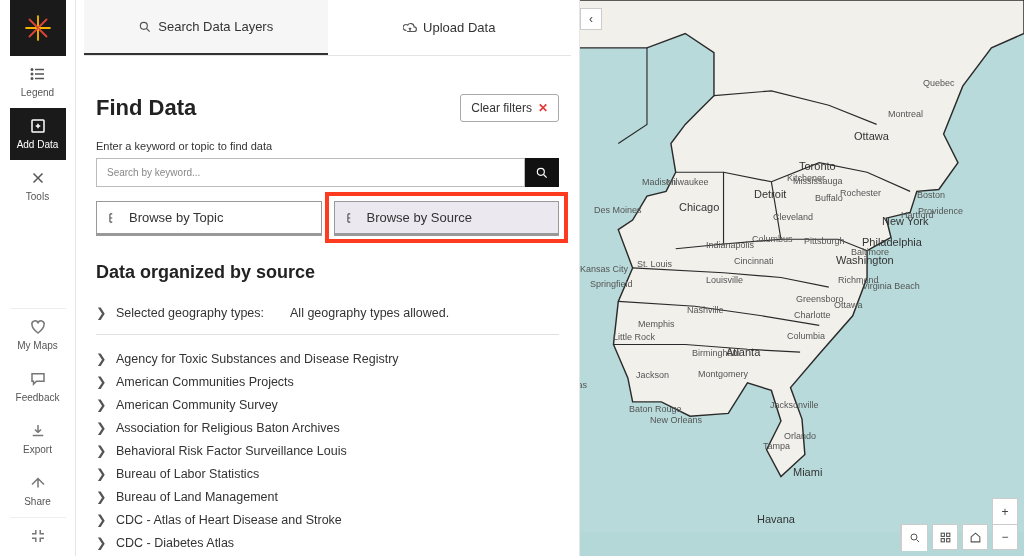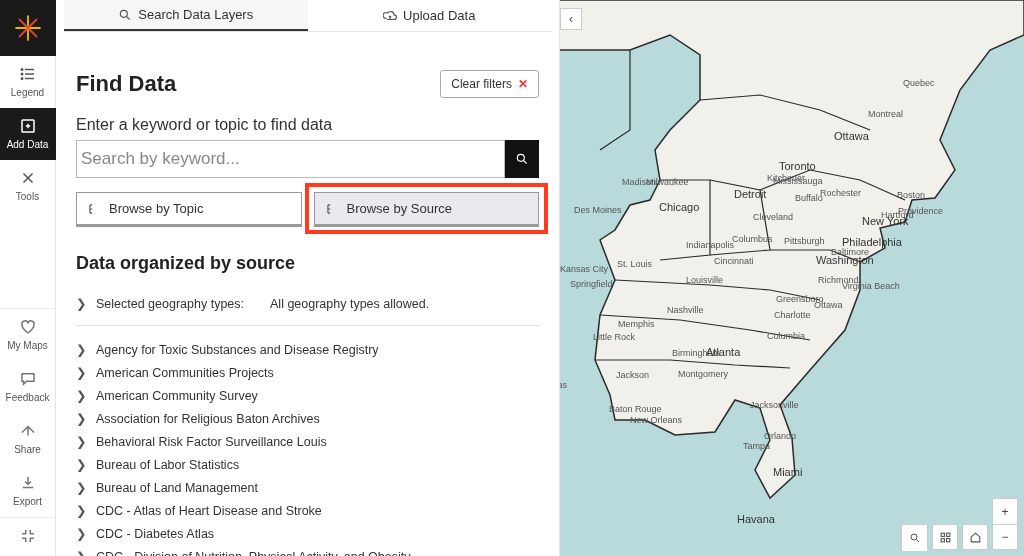--- a/index.html
+++ b/index.html
@@ -1,47 +1,47 @@
 <!DOCTYPE html>
 <html><head>
 <meta charset="utf-8">
 <style>
 * { box-sizing: border-box; margin: 0; padding: 0; font-family: -apple-system, BlinkMacSystemFont, "Segoe UI", Arial, sans-serif; }
 html, body { width: 1024px; height: 556px; overflow: hidden; background: #fff; }
 
 .app { display: flex; width: 1024px; height: 556px; }
 
 
-.rail { width: 56px; background: #fff; border-right: 1px solid #e5e5e5; display: flex; flex-direction: column; align-items: center; }
+.rail { width: 76px; background: #fff; border-right: 1px solid #e5e5e5; display: flex; flex-direction: column; align-items: center; }
 .rail-logo { width: 56px; height: 56px; background: #1a1a1a; display:flex; align-items:center; justify-content:center; }
 .rail-logo svg { width: 34px; height: 34px; }
 .rail-item { width: 56px; padding: 8px 0 10px; display:flex; flex-direction:column; align-items:center; gap:4px; cursor:pointer; color:#555; }
 .rail-item.active { background:#1a1a1a; color:#fff; }
 .rail-item .ico { width:20px; height:20px; display:flex; align-items:center; justify-content:center; }
 .rail-item .lbl { font-size:10px; line-height:1; }
 .rail-spacer { flex:1; }
 .rail-group-divider { height: 1px; background:#eee; width:100%; }
 .rail-bottom { width:56px; display:flex; flex-direction:column; }
 
 
 .panel { width: 504px; border-right:1px solid #e5e5e5; padding: 0; overflow:hidden; display:flex; flex-direction:column; }
-.tabs { display:flex; height:32px; border-bottom:1px solid #e5e5e5; align-items:stretch; margin: 0 8px; }
+.tabs { display:flex; height:56px; border-bottom:1px solid #e5e5e5; align-items:stretch; margin: 0 8px; }
 .tab { flex:1; display:flex; align-items:center; justify-content:center; gap:6px; font-size:13px; color:#333; cursor:pointer; }
 .tab.active { background:#f6f6f6; border-bottom:2px solid #333; }
 .tab .ico { width:14px; height:14px; display:flex; align-items:center; justify-content:center; }
 
 .panel-body { padding: 18px 20px 0; overflow-y:auto; flex:1; }
 .title-row { display:flex; align-items:center; justify-content:space-between; margin: 20px 0 18px; }
 .title { font-size:22px; font-weight:700; color:#222; }
 .clear-btn { border:1px solid #aaa; border-radius:3px; padding:6px 10px; font-size:12px; display:flex; align-items:center; gap:6px; cursor:pointer; color:#333; background:#fff; }
 .clear-btn .x { color:#e53935; font-weight:600; }
 
-.field-label { font-size:16px; color:#333; margin-bottom:6px; }
+.field-label { font-size:11px; color:#333; margin-bottom:6px; }
 .search-row { display:flex; margin-bottom:14px; }
-.search-row input { flex:1; border:1px solid #bbb; padding:8px 4px; font-size:17px; color:#333; }
+.search-row input { flex:1; border:1px solid #bbb; padding:8px 10px; font-size:10px; color:#333; }
 .search-row input::placeholder { color:#888; }
 .search-row button { width:34px; border:none; background:#111; color:#fff; display:flex; align-items:center; justify-content:center; cursor:pointer; }
 
 .browse-row { display:flex; gap:12px; margin-bottom:28px; }
 .browse-btn { flex:1; border:1px solid #999; background:#fff; padding:8px 10px; font-size:13px; color:#333; display:flex; align-items:center; gap:8px; cursor:pointer; box-shadow: 0 2px 0 #999; }
 .browse-btn.highlighted-wrap { position:relative; }
 .highlight-box { position:absolute; inset:-10px; border:4px solid #ff3b1f; pointer-events:none; }
 .browse-btn.sel { background:#ece8f0; }
 .tree-ico { width:14px; height:14px; display:inline-flex; align-items:center; justify-content:center; }
 
@@ -143,32 +143,32 @@
         <span class="ico">
           <svg width="18" height="18" viewBox="0 0 24 24" fill="none" stroke="#777" stroke-width="2">
               <path d="M4 5h16v10H10l-4 4v-4H4z"></path>
             </svg>
         </span>
         <span class="lbl">Feedback</span>
       </div>
       <div class="rail-item">
         <span class="ico">
           <svg width="18" height="18" viewBox="0 0 24 24" fill="none" stroke="#777" stroke-width="2">
+              <path d="M12 4v10m0 0l-4-4m4 4l4-4M5 18h14"></path>
+            </svg>
+        </span>
+        <span class="lbl">Export</span>
+      </div>
+      <div class="rail-item">
+        <span class="ico">
+          <svg width="18" height="18" viewBox="0 0 24 24" fill="none" stroke="#777" stroke-width="2">
               <path d="M4 14 L12 6 L20 14 M12 6 V18"></path>
             </svg>
         </span>
         <span class="lbl">Share</span>
-      </div>
-      <div class="rail-item">
-        <span class="ico">
-          <svg width="18" height="18" viewBox="0 0 24 24" fill="none" stroke="#777" stroke-width="2">
-              <path d="M12 4v10m0 0l-4-4m4 4l4-4M5 18h14"></path>
-            </svg>
-        </span>
-        <span class="lbl">Export</span>
       </div>
       <div class="rail-group-divider"></div>
       <div class="rail-item">
         <span class="ico">
           <svg width="18" height="18" viewBox="0 0 24 24" fill="none" stroke="#777" stroke-width="2">
               <path d="M9 4v5H4M15 4v5h5M9 20v-5H4M15 20v-5h5"></path>
             </svg>
         </span>
       </div>
     </div>

